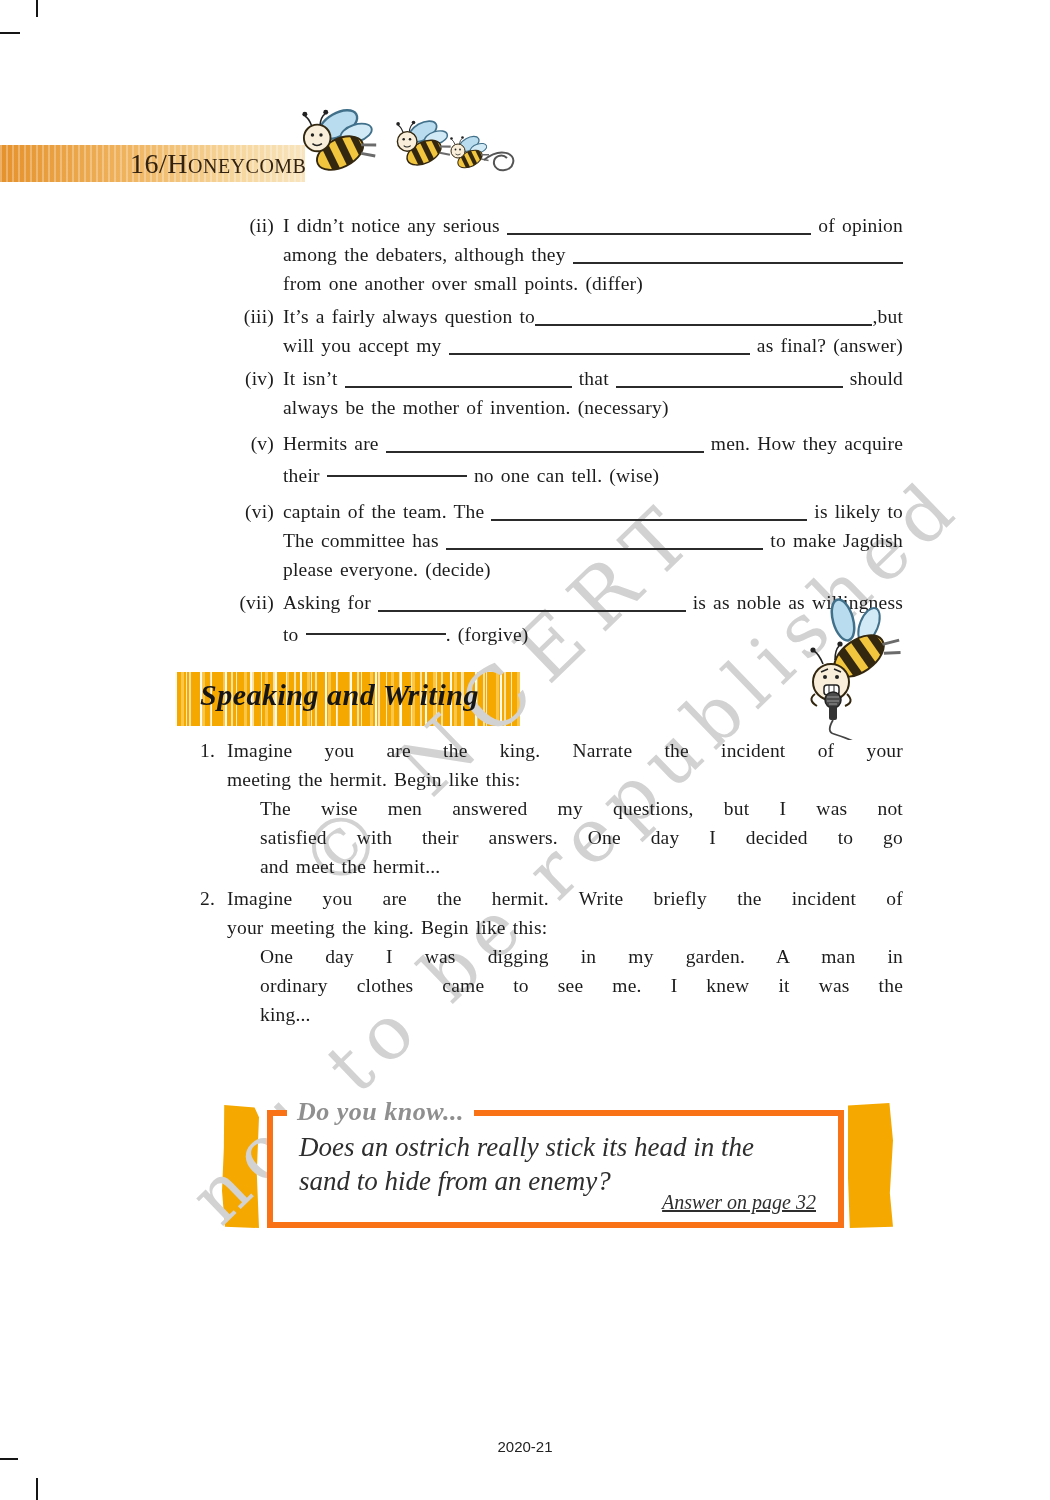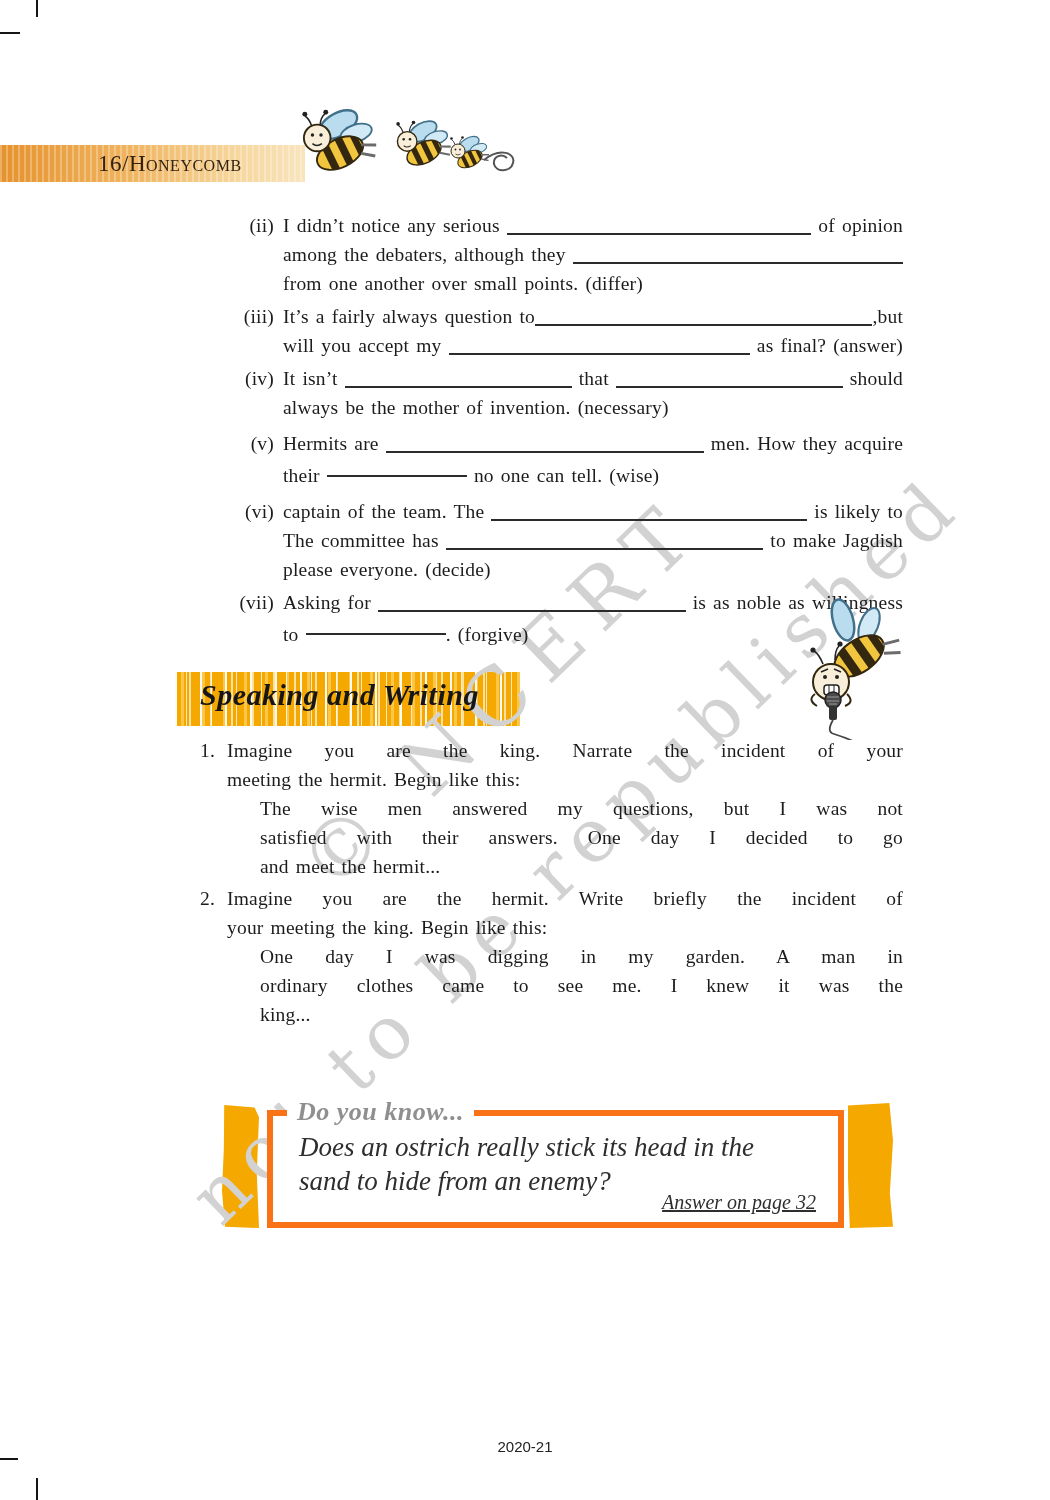--- a/index.html
+++ b/index.html
@@ -18,21 +18,21 @@
 
   
   .header-bar {
     position:absolute; left:0; top:145px; width:305px; height:37px; z-index:3;
     background:
       repeating-linear-gradient(90deg, rgba(255,255,255,0.28) 0 2px, rgba(255,255,255,0) 2px 6px),
       linear-gradient(90deg,#E5922C 0%, #EFB25C 40%, #F6D79E 78%, #F8E4BE 100%);
     display:flex; align-items:center;
   }
   .header-title {
-    margin-left:87px; font-size:23px; color:#33220f; letter-spacing:0.5px;
+    margin-left:119px; font-size:28px; color:#33220f; letter-spacing:0.5px;
     white-space:nowrap;
     padding-left:11px;
   }
   .header-title .book { font-variant:small-caps; }
 
   
   .wm {
     position:absolute; z-index:2; color:#d2d2d2; white-space:nowrap;
     font-family:"DejaVu Serif","Liberation Serif",serif;
     transform:translate(-50%,-50%) rotate(-44deg);

